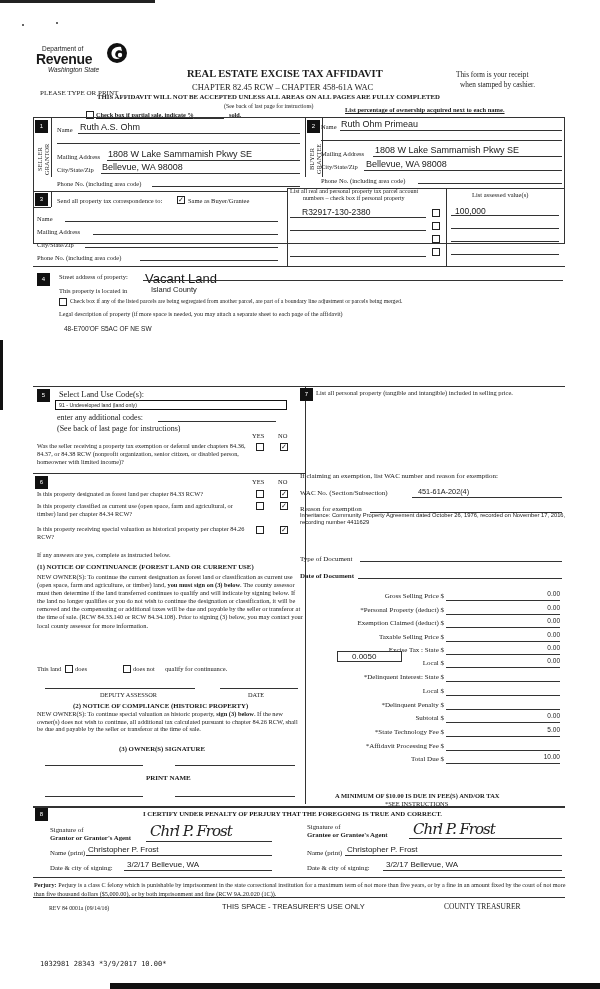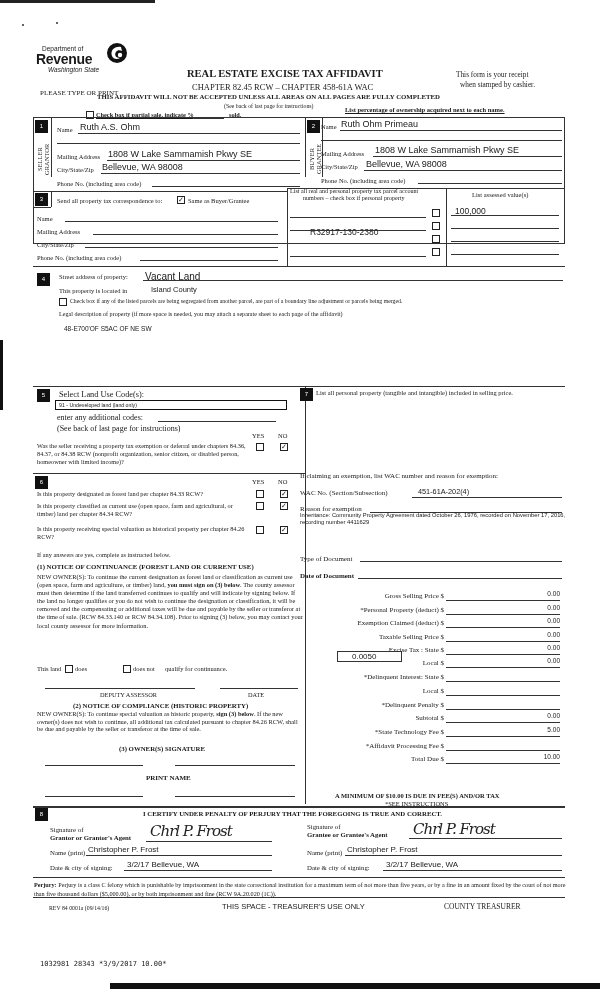--- a/index.html
+++ b/index.html
@@ -119,40 +119,40 @@
 <div class="line" style="left:85px;top:247px;width:193px;"></div>
 <div class="lbl serif" style="left:37px;top:254px;">Phone No. (including area code)</div>
 <div class="line" style="left:140px;top:260px;width:138px;"></div>
 
 <div class="vline" style="left:287px;top:188px;height:78px;"></div>
 <div class="vline" style="left:446px;top:188px;height:78px;"></div>
 <div class="lbl serif" style="left:290px;top:188px;font-size:6.1px;">List all real and personal property tax parcel account</div>
 <div class="lbl serif" style="left:303px;top:195px;font-size:6.1px;">numbers – check box if personal property</div>
 <div class="lbl serif" style="left:472px;top:191px;font-size:6.5px;">List assessed value(s)</div>
 
-<div class="fill" style="left:310px;top:207px;font-size:8.5px;margin-top:20px;">R32917-130-2380</div>
+<div class="fill" style="left:302px;top:207px;font-size:8.5px;">R32917-130-2380</div>
 <div class="line" style="left:290px;top:217px;width:136px;"></div>
 <div class="cb" style="left:432px;top:209px;"></div>
 <div class="fill" style="left:455px;top:206px;font-size:8.5px;">100,000</div>
 <div class="line" style="left:451px;top:215px;width:108px;"></div>
 
 <div class="line" style="left:290px;top:230px;width:136px;"></div>
 <div class="cb" style="left:432px;top:222px;"></div>
 <div class="line" style="left:451px;top:228px;width:108px;"></div>
 <div class="line" style="left:290px;top:243px;width:136px;"></div>
 <div class="cb" style="left:432px;top:235px;"></div>
 <div class="line" style="left:451px;top:241px;width:108px;"></div>
 <div class="line" style="left:290px;top:256px;width:136px;"></div>
 <div class="cb" style="left:432px;top:248px;"></div>
 <div class="line" style="left:451px;top:254px;width:108px;"></div>
 <div class="line" style="left:33px;top:266px;width:532px;"></div>
 
 <div class="num" style="left:37px;top:273px;">4</div>
 <div class="lbl serif" style="left:59px;top:273px;">Street address of property:</div>
-<div class="fill" style="left:145px;top:271px;font-size:10px;">Vacant Land</div>
+<div class="fill" style="left:145px;top:271px;font-size:13px;">Vacant Land</div>
 <div class="line" style="left:143px;top:280px;width:420px;"></div>
 <div class="lbl serif" style="left:59px;top:287px;">This property is located in</div>
 <div class="fill" style="left:151px;top:285px;font-size:7.5px;">Island County</div>
 <div class="cb" style="left:59px;top:298px;"></div>
 <div class="lbl serif" style="left:70px;top:298px;font-size:5.8px;">Check box if any of the listed parcels are being segregated from another parcel, are part of a boundary line adjustment or parcels being merged.</div>
 <div class="lbl serif" style="left:59px;top:311px;font-size:6.1px;">Legal description of property (if more space is needed, you may attach a separate sheet to each page of the affidavit)</div>
 <div class="fill" style="left:64px;top:325px;font-size:6.5px;">48-E700'OF S5AC OF NE    SW</div>
 
 <div class="line" style="left:33px;top:386px;width:532px;"></div>
 <div class="vline" style="left:305px;top:386px;height:418px;"></div>

